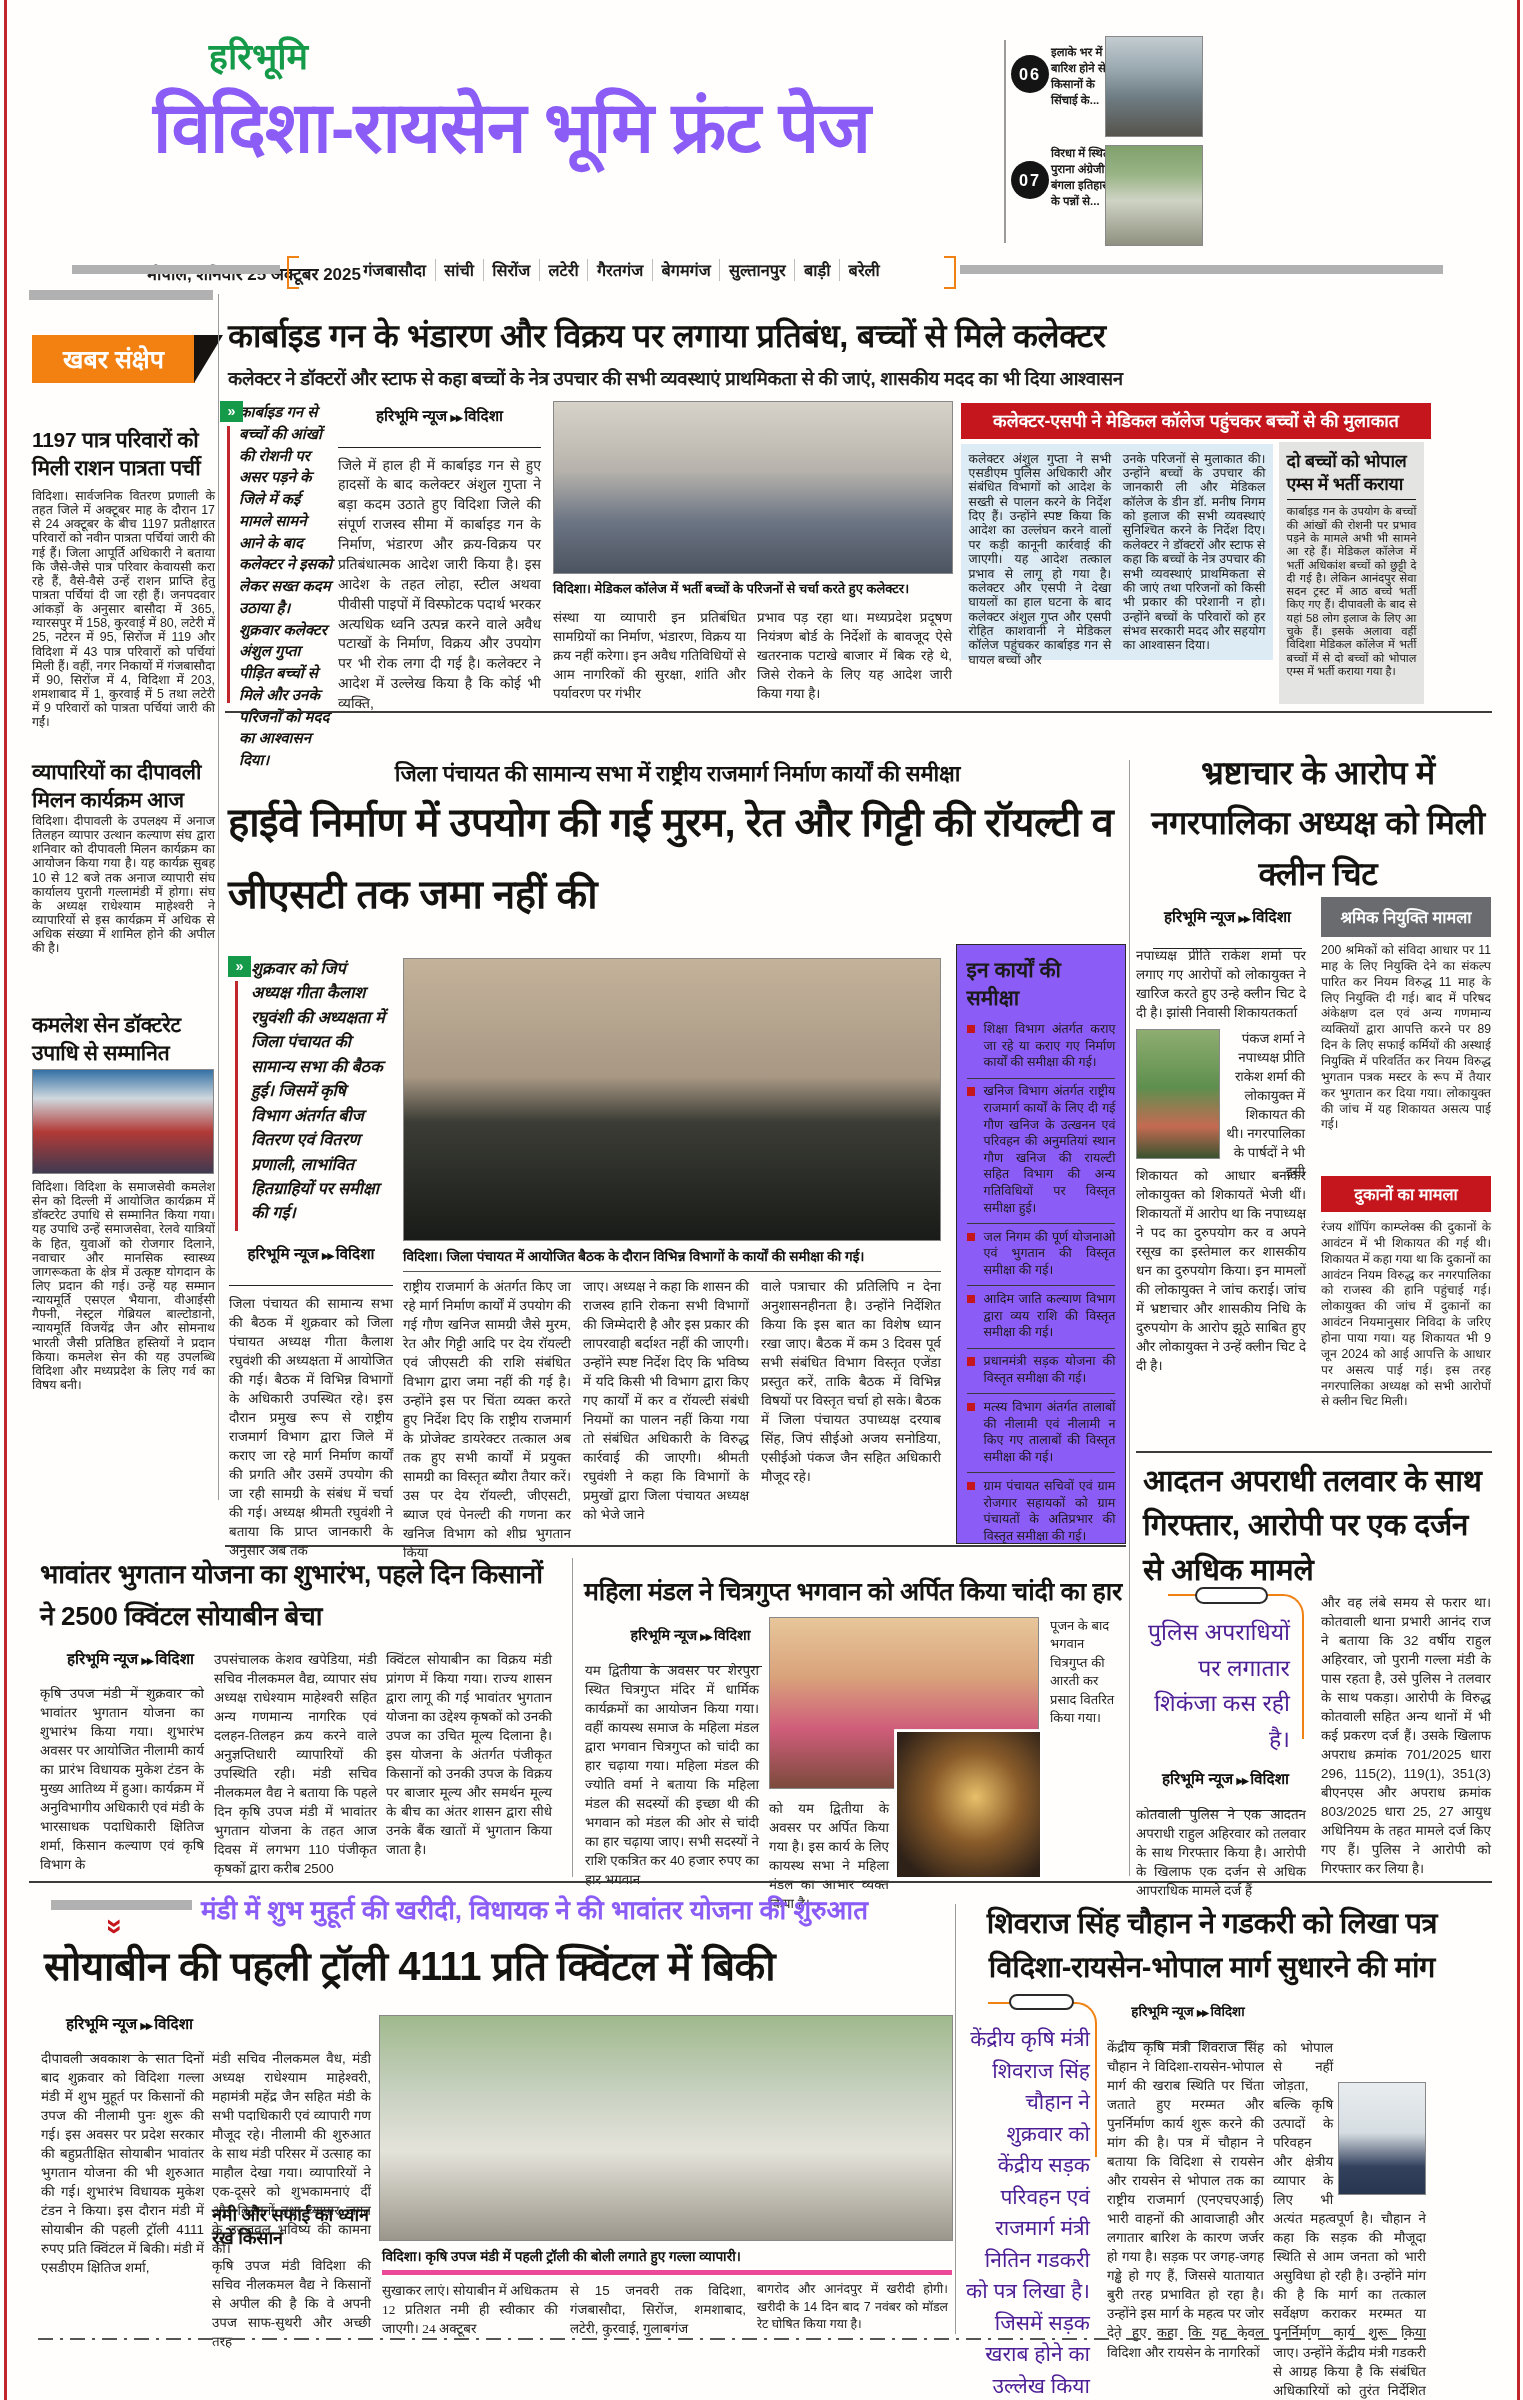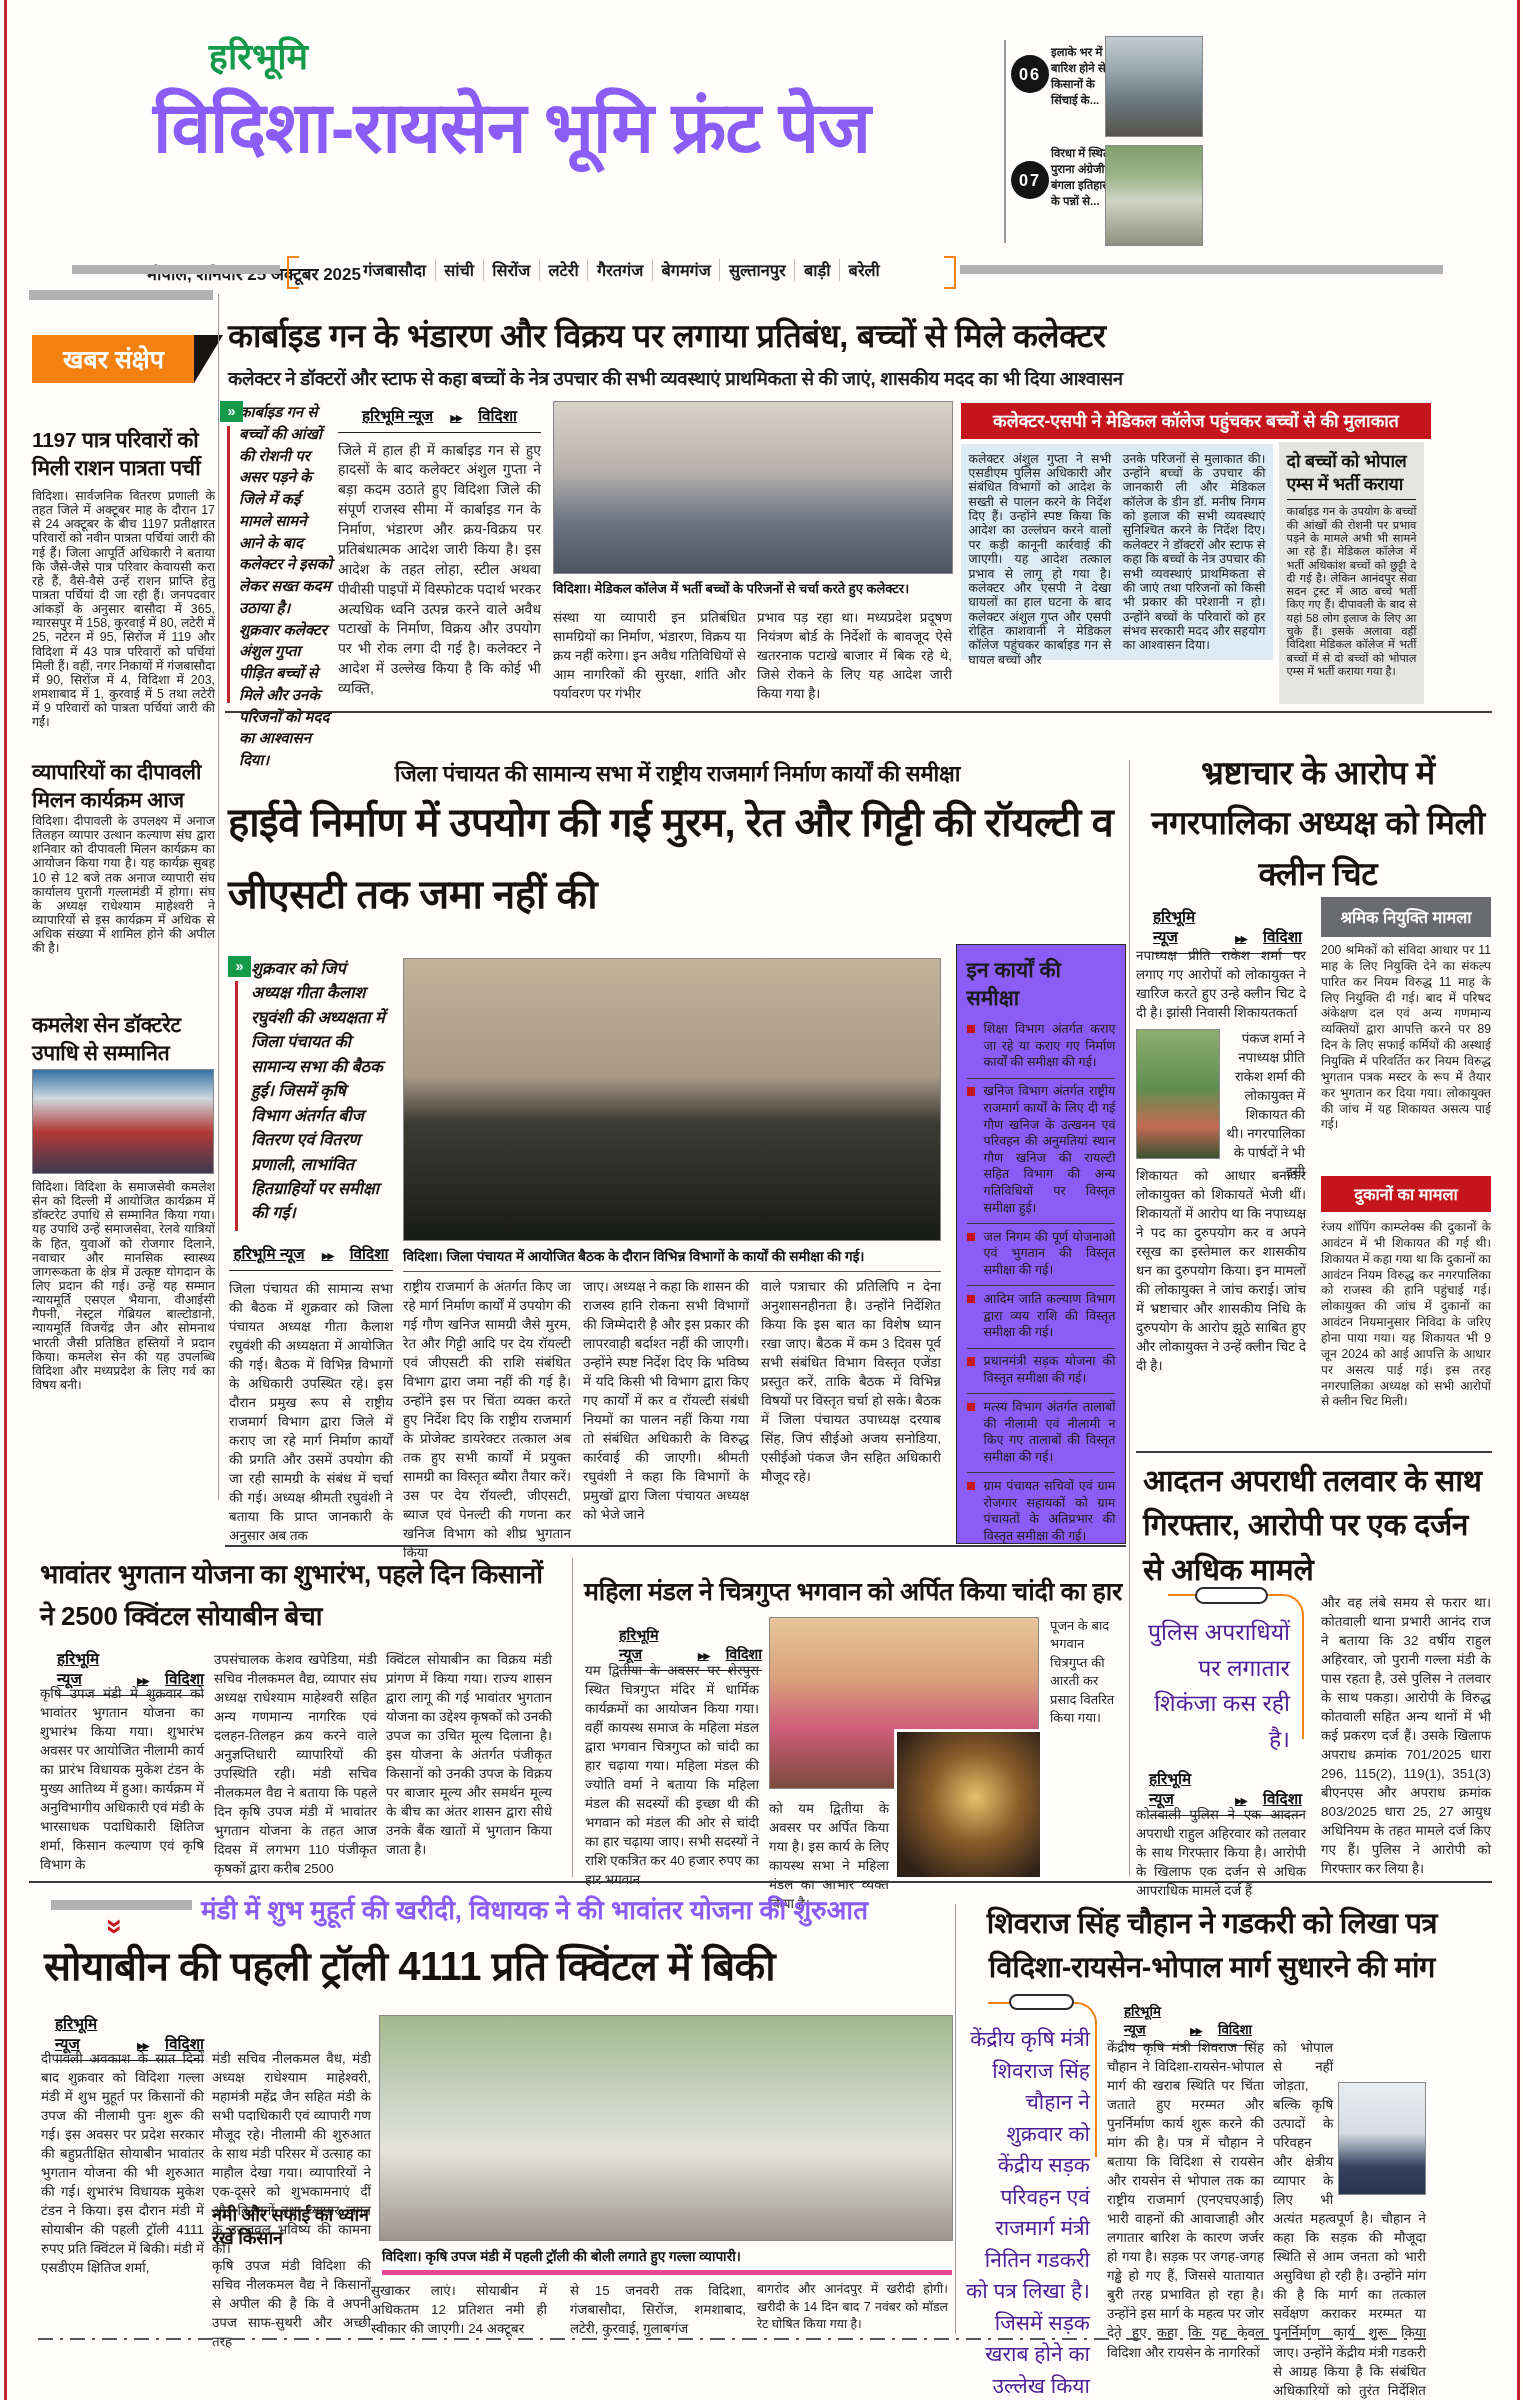--- a/index.html
+++ b/index.html
@@ -12,22 +12,22 @@
   .nw{white-space:nowrap;}
   .edge{position:absolute;top:0;bottom:0;width:2.9px;background:#c0272d;}
   
   .hl{font-weight:bold;color:#151310;letter-spacing:-0.3px;}
   .red{color:#8b5cf6;}
   .green{color:#149a49;}
   
   .body{font-size:13.4px;line-height:1.42;color:#222;}
   .body-s{font-size:12.4px;line-height:1.14;color:#222;}
   
-  .byline{display:flex;align-items:flex-end;justify-content:center;gap:17px;font-weight:bold;
-          font-size:15.3px;border-bottom:1.9px solid #222;padding-bottom:7px;color:#111;text-decoration:underline;}
+  .byline{display:flex;align-items:flex-end;justify-content:center;gap:3px;font-weight:bold;
+          font-size:15.3px;border-bottom:1.9px solid #222;padding-bottom:22px;color:#111;}
   .byline .arr{font-size:9.6px;letter-spacing:-1.9px;line-height:1.6;}
   
   .hlbox{position:absolute;}
   .hlbox .gmark{position:absolute;left:0;top:0;width:23px;height:21px;background:#149a49;color:#fff;
         font-weight:bold;font-size:14.3px;line-height:21px;text-align:center;}
   .hlbox .rline{position:absolute;left:6.7px;top:25px;bottom:1.9px;width:2.9px;background:#c0272d;}
   .hlbox .htext{margin-left:19px;font-weight:bold;font-style:italic;color:#18140f;}
   
   .pqframe{position:absolute;border-top:2.9px solid #f08214;border-right:2.9px solid #f08214;border-top-right-radius:21px;}
   .pqpill{position:absolute;background:#fff;border:2.9px solid #2a2a2a;border-radius:8.6px;}
@@ -272,21 +272,21 @@
       <span class="arr">▶▶</span>
       <span>विदिशा</span>
     </div>
   </div>
   <div class="abs body jt" style="left:41px;top:2049px;width:163px;height:283px;">दीपावली अवकाश के सात दिनों बाद शुक्रवार को विदिशा गल्ला मंडी में शुभ मुहूर्त पर किसानों की उपज की नीलामी पुनः शुरू की गई। इस अवसर पर प्रदेश सरकार की बहुप्रतीक्षित सोयाबीन भावांतर भुगतान योजना की भी शुरुआत की गई। शुभारंभ विधायक मुकेश टंडन ने किया। इस दौरान मंडी में सोयाबीन की पहली ट्रॉली 4111 रुपए प्रति क्विंटल में बिकी। मंडी में एसडीएम क्षितिज शर्मा,</div>
   <div class="abs body jt" style="left:212px;top:2049px;width:159px;height:151px;">मंडी सचिव नीलकमल वैध, मंडी अध्यक्ष राधेश्याम माहेश्वरी, महामंत्री महेंद्र जैन सहित मंडी के सभी पदाधिकारी एवं व्यापारी गण मौजूद रहे। नीलामी की शुरुआत के साथ मंडी परिसर में उत्साह का माहौल देखा गया। व्यापारियों ने एक-दूसरे को शुभकामनाएं दीं और किसानों तथा व्यापार जगत के उज्जवल भविष्य की कामना की।</div>
   <div class="abs hl" style="left:212px;top:2204px;width:159px;font-size:18px;line-height:1.3;">नमी और सफाई का ध्यान रखें किसान</div>
   <div class="abs body jt" style="left:212px;top:2256px;width:159px;height:76px;">कृषि उपज मंडी विदिशा की सचिव नीलकमल वैद्य ने किसानों से अपील की है कि वे अपनी उपज साफ-सुथरी और अच्छी तरह</div>
   <div class="photo p-mandi" style="left:379px;top:2015px;width:574px;height:226px;"></div>
   <div class="abs caption nw" style="left:382px;top:2246px;width:570px;font-size:13.6px;border-bottom:5px solid #ec4899;padding-bottom:4.8px;">विदिशा। कृषि उपज मंडी में पहली ट्रॉली की बोली लगाते हुए गल्ला व्यापारी।</div>
-  <div class="abs body jt" style="left:371px;top:2281px;width:176px;height:54px;">सुखाकर लाएं। सोयाबीन में अधिकतम 12 प्रतिशत नमी ही स्वीकार की जाएगी। 24 अक्टूबर</div>
+  <div class="abs body jt" style="left:382px;top:2281px;width:176px;height:54px;font-family:Liberation Serif, serif;">सुखाकर लाएं। सोयाबीन में अधिकतम 12 प्रतिशत नमी ही स्वीकार की जाएगी। 24 अक्टूबर</div>
   <div class="abs body jt" style="left:570px;top:2281px;width:176px;height:54px;">से 15 जनवरी तक विदिशा, गंजबासौदा, सिरोंज, शमशाबाद, लटेरी, कुरवाई, गुलाबगंज</div>
   <div class="abs body jt" style="left:757px;top:2281px;width:191px;height:54px;font-size:12.4px;">बागरोद और आनंदपुर में खरीदी होगी। खरीदी के 14 दिन बाद 7 नवंबर को मॉडल रेट घोषित किया गया है।</div>
 
   <div class="vline" style="left:955px;top:1904px;width:1px;height:430px;"></div>
 
   <div class="abs hl ctr nw" style="left:961px;top:1902px;width:502px;font-size:29px;">शिवराज सिंह चौहान ने गडकरी को लिखा पत्र</div>
   <div class="abs hl ctr nw" style="left:961px;top:1946px;width:502px;font-size:29px;">विदिशा-रायसेन-भोपाल मार्ग सुधारने की मांग</div>
   <div class="pqframe" style="left:988px;top:2002px;width:107px;height:153px;"></div>
   <div class="pqpill" style="left:1009px;top:1994px;width:61px;height:12.4px;"></div>
   <div class="pq" style="left:964px;top:2023px;width:126px;font-size:21px;line-height:1.5;">केंद्रीय कृषि मंत्री शिवराज सिंह चौहान ने शुक्रवार को केंद्रीय सड़क परिवहन एवं राजमार्ग मंत्री नितिन गडकरी को पत्र लिखा है। जिसमें सड़क खराब होने का उल्लेख किया गया है।</div>

